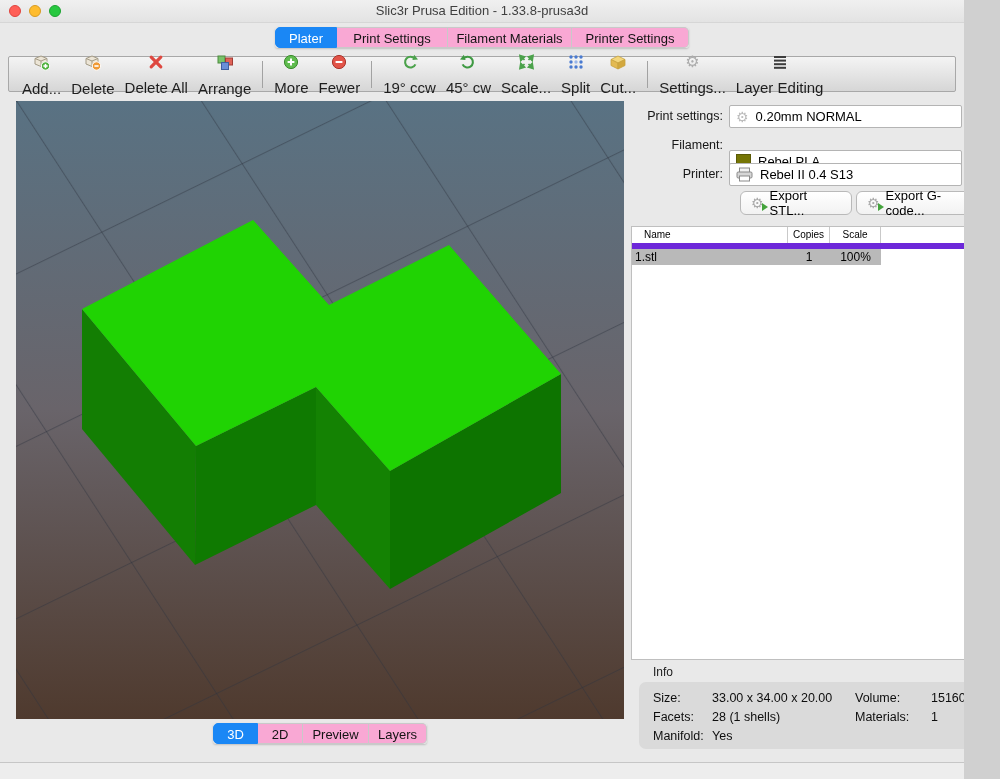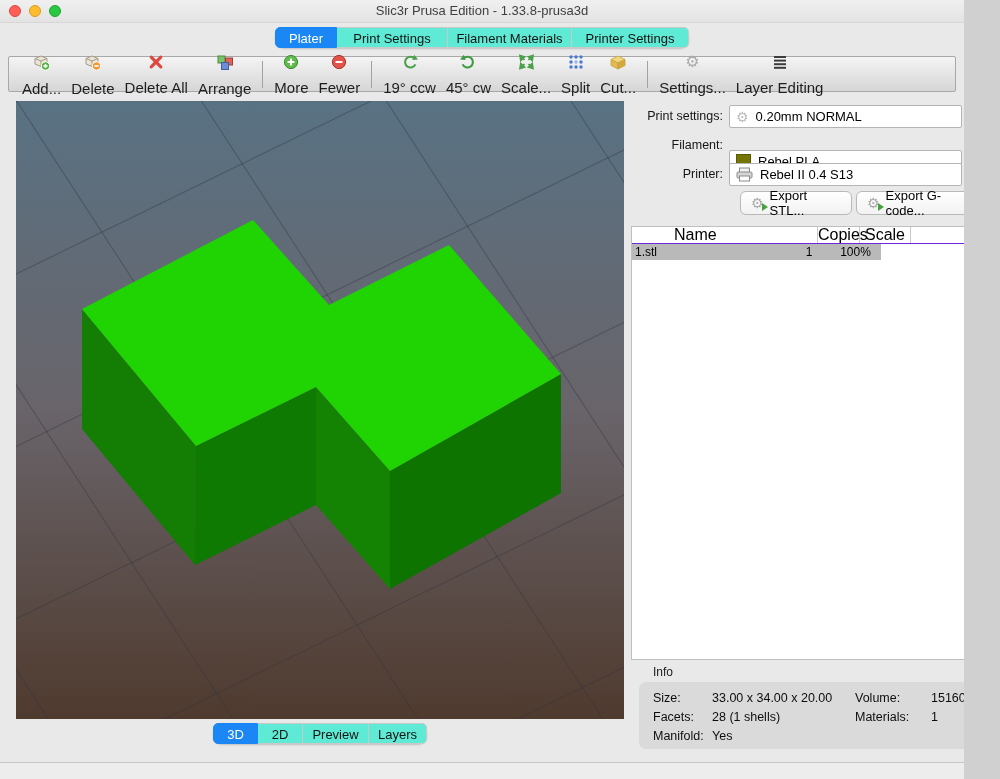--- a/index.html
+++ b/index.html
@@ -12,22 +12,22 @@
   .titlebar { position:absolute; top:0; left:0; right:0; height:22px;
     background:linear-gradient(#f0f0f0,#e3e3e3); border-bottom:1px solid #d6d6d6; }
   .traffic { position:absolute; left:9px; top:5px; display:flex; gap:8px; }
   .tl { width:12px; height:12px; border-radius:50%; box-sizing:border-box; }
   .tl.red    { background:#ff5f57; border:1px solid #e0443e; }
   .tl.yellow { background:#febc2e; border:1px solid #d89b22; }
   .tl.green  { background:#28c840; border:1px solid #1da331; }
   .title { text-align:center; font-size:13px; line-height:22px; color:#3f3f3f; }
   
   .tabbar { position:absolute; top:27px; left:0; width:100%; display:flex; justify-content:center; }
-  .tabgroup { display:flex; border-radius:9px; box-shadow:0 1px 2px rgba(0,0,0,0.18); }
-  .tab { height:21px; line-height:21px; font-size:13px; text-align:center; background:#5eead4;
+  .tabgroup { display:flex; border-radius:3px; box-shadow:0 1px 2px rgba(0,0,0,0.18); }
+  .tab { height:21px; line-height:21px; font-size:13px; text-align:center; background:#f9a8d4;
     border:1px solid #c9c9c9; border-left:none; color:#141414; box-sizing:border-box; cursor:default; }
   .tab:first-child { border-left:1px solid #c9c9c9; border-radius:5px 0 0 5px; }
   .tab:last-child  { border-radius:0 5px 5px 0; }
   .tab.selected { background:#1a87f5; border-color:#1a87f5; color:#fff; }
   
   .toolbar { position:absolute; left:8px; right:8px; top:56px; height:36px; box-sizing:border-box;
     background:linear-gradient(#f4f4f4,#d6d6d6); border:1px solid #a8a8a8; border-radius:2px;
     display:flex; align-items:center; padding-left:8px; }
   .titem { display:flex; flex-direction:column; align-items:center; justify-content:center;
     margin:0 5px; height:34px; }
@@ -53,21 +53,21 @@
     display:flex; align-items:center; justify-content:center; }
   .btn { position:absolute; top:191px; height:24px; box-sizing:border-box;
     background:linear-gradient(#fff,#f2f2f2); border:1px solid #b9b9b9; border-radius:6px;
     font-size:13px; color:#000; display:flex; align-items:center; gap:6px; padding:0 10px; }
   .expicon { position:relative; color:#a9a9a9; font-size:14px; line-height:14px; }
   .expicon .arr { position:absolute; right:-4px; bottom:-1px; width:0; height:0;
     border-top:4px solid transparent; border-bottom:4px solid transparent; border-left:6px solid #44a33c; }
   
   .objtable { position:absolute; left:631px; top:226px; width:361px; height:434px; box-sizing:border-box;
     background:#fff; border:1px solid #bfbfbf; }
-  .thead { display:flex; height:16px; border-bottom:1px solid #6d28d9; font-size:16px; color:#000;padding-left:30px; }
+  .thead { display:flex; height:16px; border-bottom:6px solid #6d28d9; font-size:10px; color:#000; }
   .th { box-sizing:border-box; border-right:1px solid #c9c9c9; line-height:15px; }
   .th.c-name   { width:156px; padding-left:12px; }
   .th.c-copies { width:42px; text-align:center; }
   .th.c-scale  { width:51px; text-align:center; }
   .th.c-fill   { flex:1; border-right:none; }
   .trow { display:flex; height:16px; width:249px; background:#b9b9b9; font-size:12px; line-height:16px; color:#000; }
   .td { box-sizing:border-box; }
   .td.c-name   { width:156px; padding-left:3px; }
   .td.c-copies { width:42px; text-align:center; }
   .td.c-scale  { width:51px; text-align:center; }

